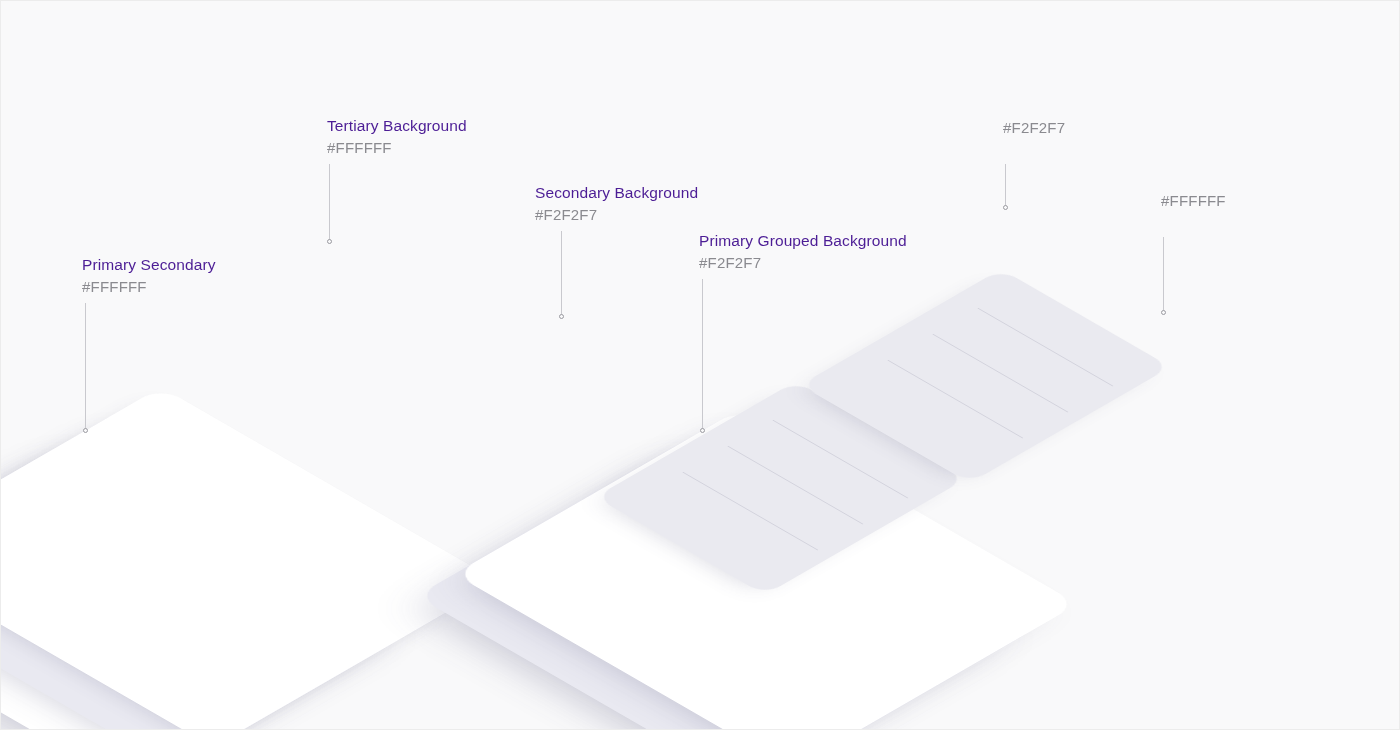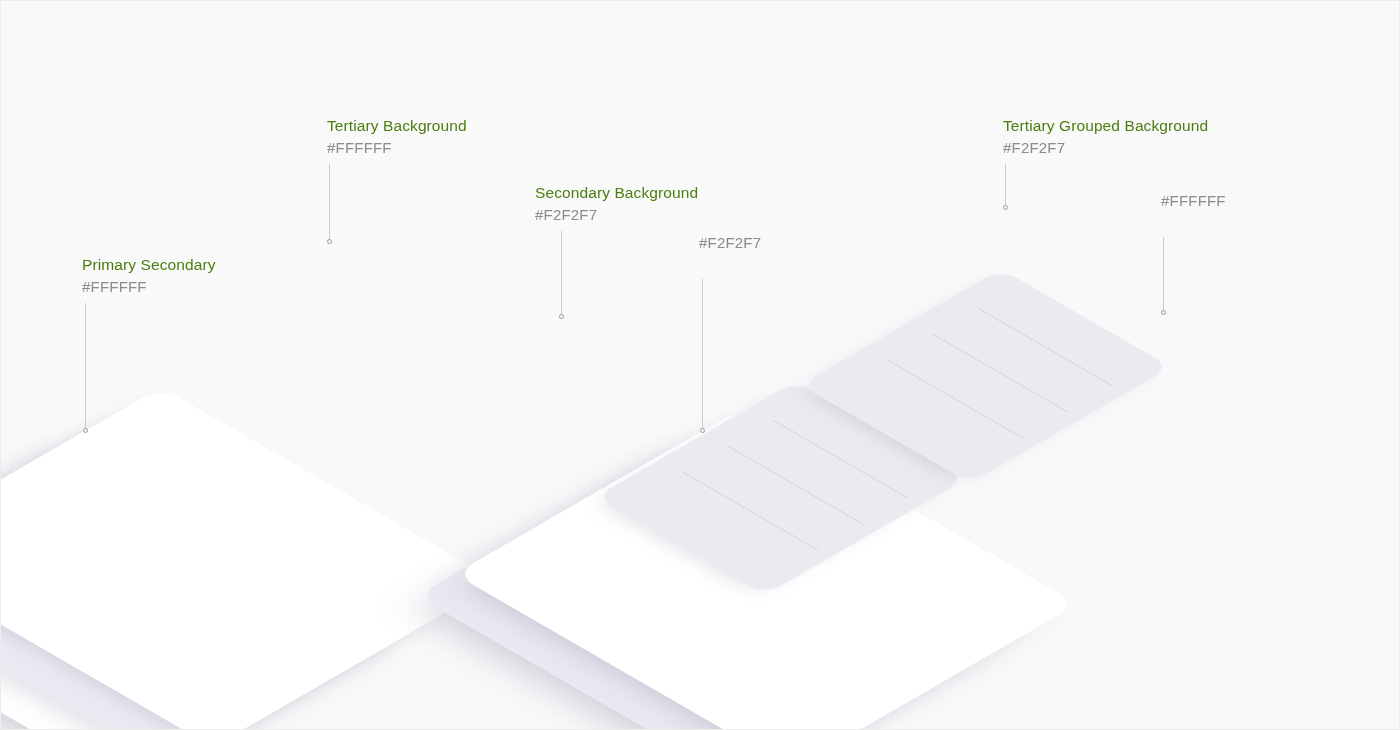--- a/index.html
+++ b/index.html
@@ -24,21 +24,21 @@
   }
 
   
   .callout {
     position: absolute;
     white-space: nowrap;
   }
   .callout-title {
     font-size: 15.5px;
     line-height: 20px;
-    color: #4d7c0f;
+    color: #4c1d95;
     letter-spacing: 0.1px;
   }
   .callout-hex {
     font-size: 15px;
     line-height: 19px;
     color: #8a8a8f;
     letter-spacing: 0.2px;
     margin-top: 2px;
   }
   .leader {
@@ -152,31 +152,31 @@
   <div class="leader-dot" style="left:326px; top:238px;"></div>
 
   <div class="callout" style="left:534px; top:182px;">
     <div class="callout-title">Secondary Background</div>
     <div class="callout-hex">#F2F2F7</div>
   </div>
   <div class="leader" style="left:560px; top:230px; height:86px;"></div>
   <div class="leader-dot" style="left:558px; top:313px;"></div>
 
   <div class="callout" style="left:1002px; top:115px;">
-    <div class="callout-title">Tertiary Grouped Background</div>
     <div class="callout-hex">#F2F2F7</div>
   </div>
   <div class="leader" style="left:1004px; top:163px; height:44px;"></div>
   <div class="leader-dot" style="left:1002px; top:204px;"></div>
 
   <div class="callout" style="left:1160px; top:188px;">
     <div class="callout-hex">#FFFFFF</div>
   </div>
   <div class="leader" style="left:1162px; top:236px; height:76px;"></div>
   <div class="leader-dot" style="left:1160px; top:309px;"></div>
 
   <div class="callout" style="left:698px; top:230px;">
+    <div class="callout-title">Primary Grouped Background</div>
     <div class="callout-hex">#F2F2F7</div>
   </div>
   <div class="leader" style="left:701px; top:278px; height:152px;"></div>
   <div class="leader-dot" style="left:699px; top:427px;"></div>
 
 </div>
 
 </body></html>

